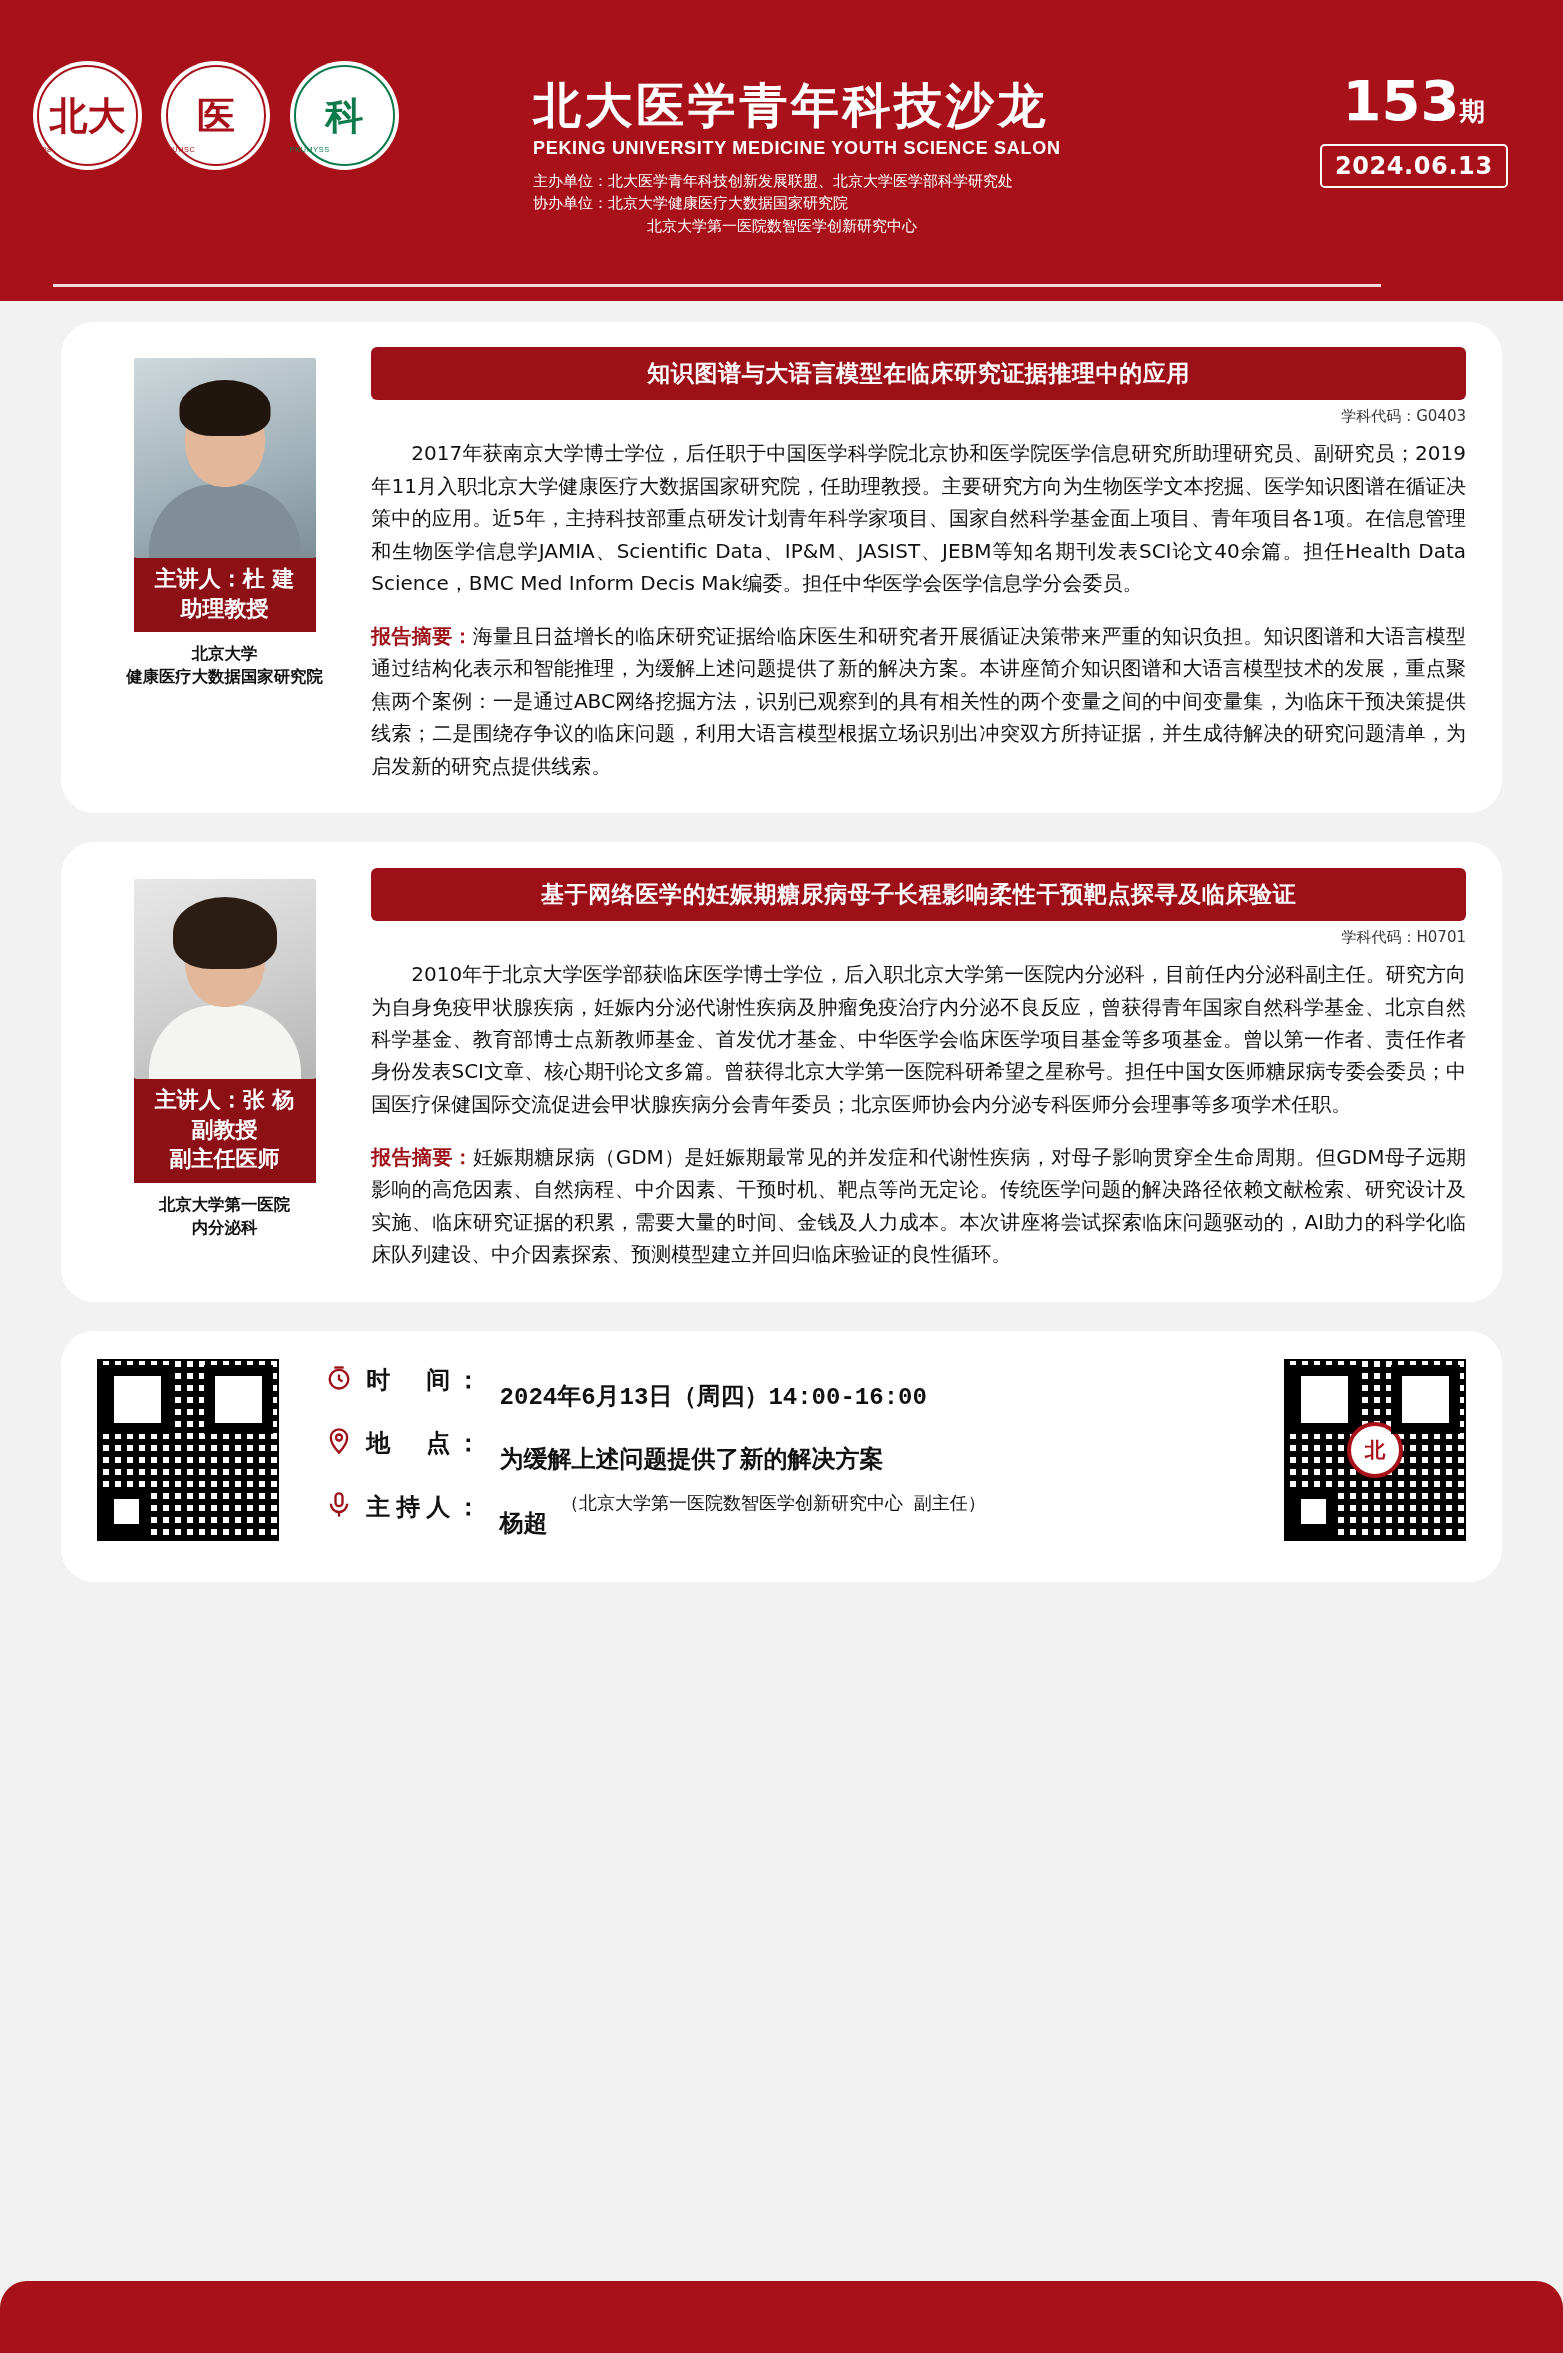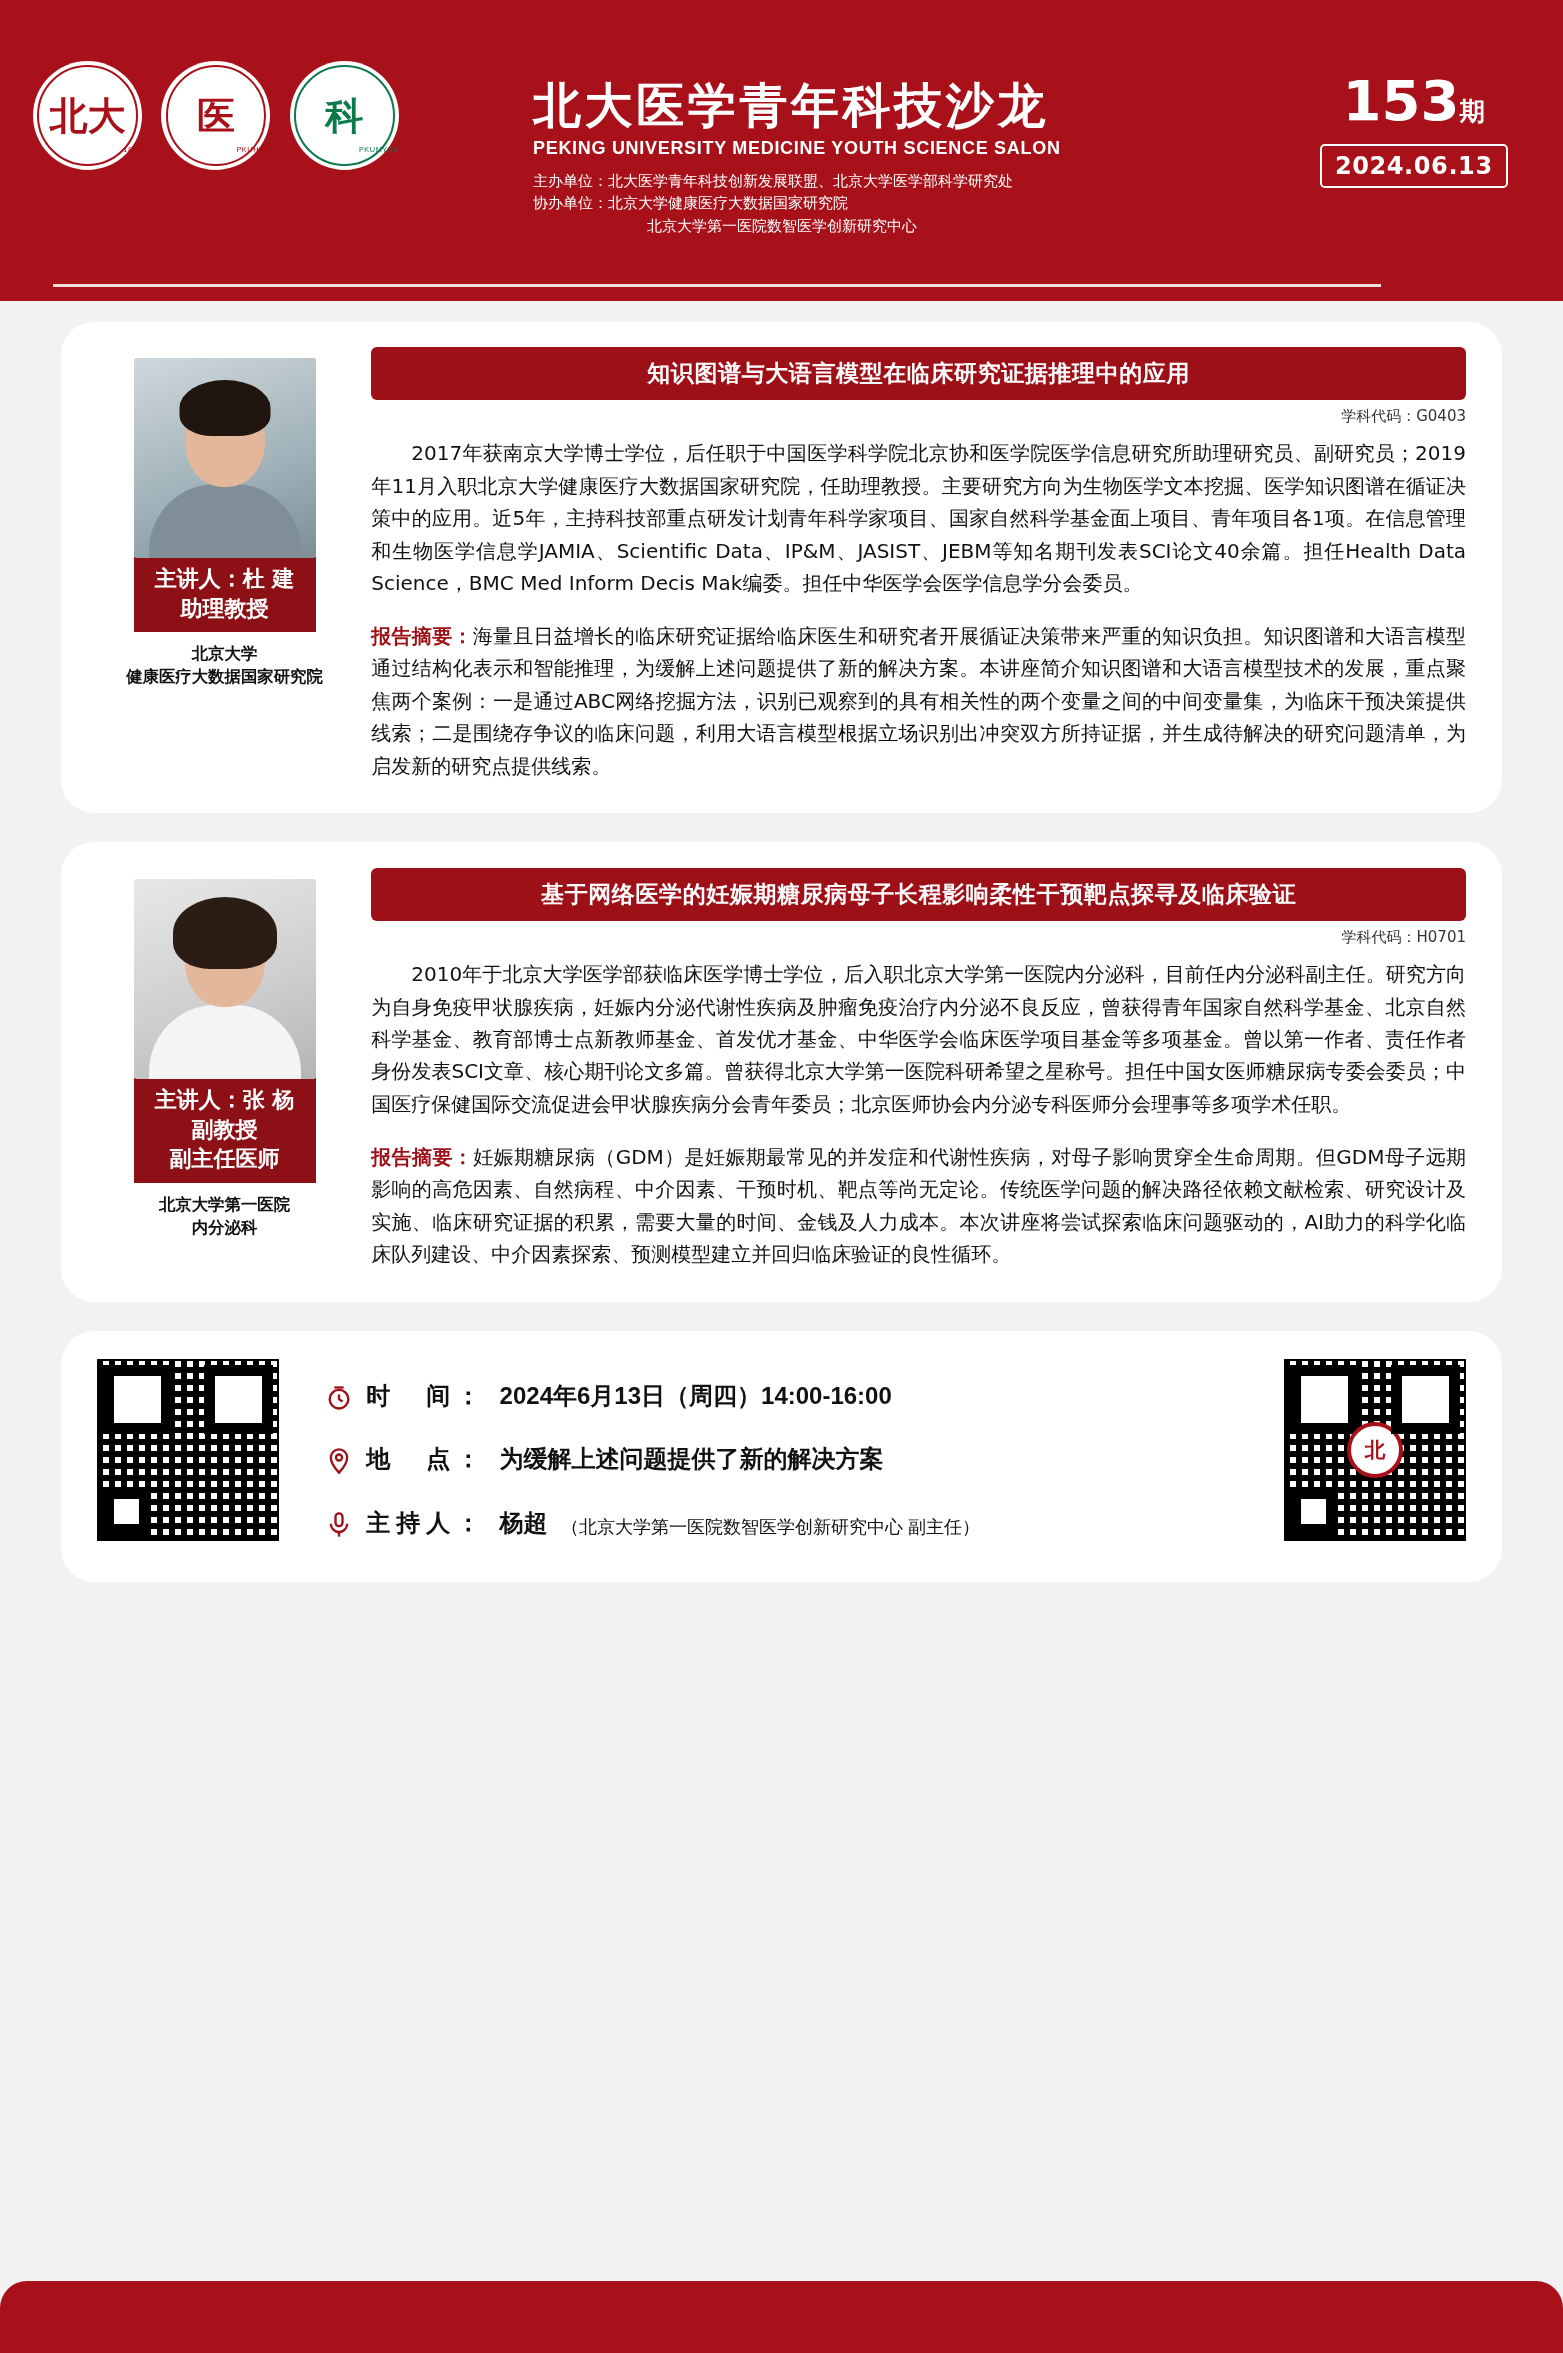--- a/index.html
+++ b/index.html
@@ -58,21 +58,21 @@
     color: #a8111a;
     font-family: "DejaVu Sans", sans-serif;
     font-weight: bold;
     line-height: 1;
   }
   .logo.green .glyph { color: #0c7a4b; }
   .logo .mini {
     position: absolute;
     bottom: 15.8px;
     left: 0; right: 0;
-    text-align: right;
+    text-align: left;
     font-size: 7.3px;
     letter-spacing: 0.6px;
     color: #a8111a;
   }
   .logo.green .mini { color: #0c7a4b; }
 
   .title-block {
     position: absolute;
     left: 533px;
     top: 81px;
@@ -312,25 +312,25 @@
     display: flex; align-items: center; justify-content: center;
     color: #a8111a; font-size: 20.6px; font-weight: bold;
     font-family: "DejaVu Sans", sans-serif;
   }
   .details {
     flex: 1;
     padding: 4.8px 18px 0 22px;
   }
   .detail-line {
     display: flex;
-    align-items: flex-end;
+    align-items: flex-start;
     gap: 13.3px;
     margin-bottom: 15.8px;
     font-size: 24px;
-    font-family: Liberation Sans, sans-serif;
+    font-family: Liberation Mono, monospace;
     color: #111111;
   }
   .detail-line .ico {
     width: 28px;
     height: 28px;
     flex: 0 0 28px;
     color: #9e1018;
     display: flex;
     align-items: center;
     justify-content: center;

